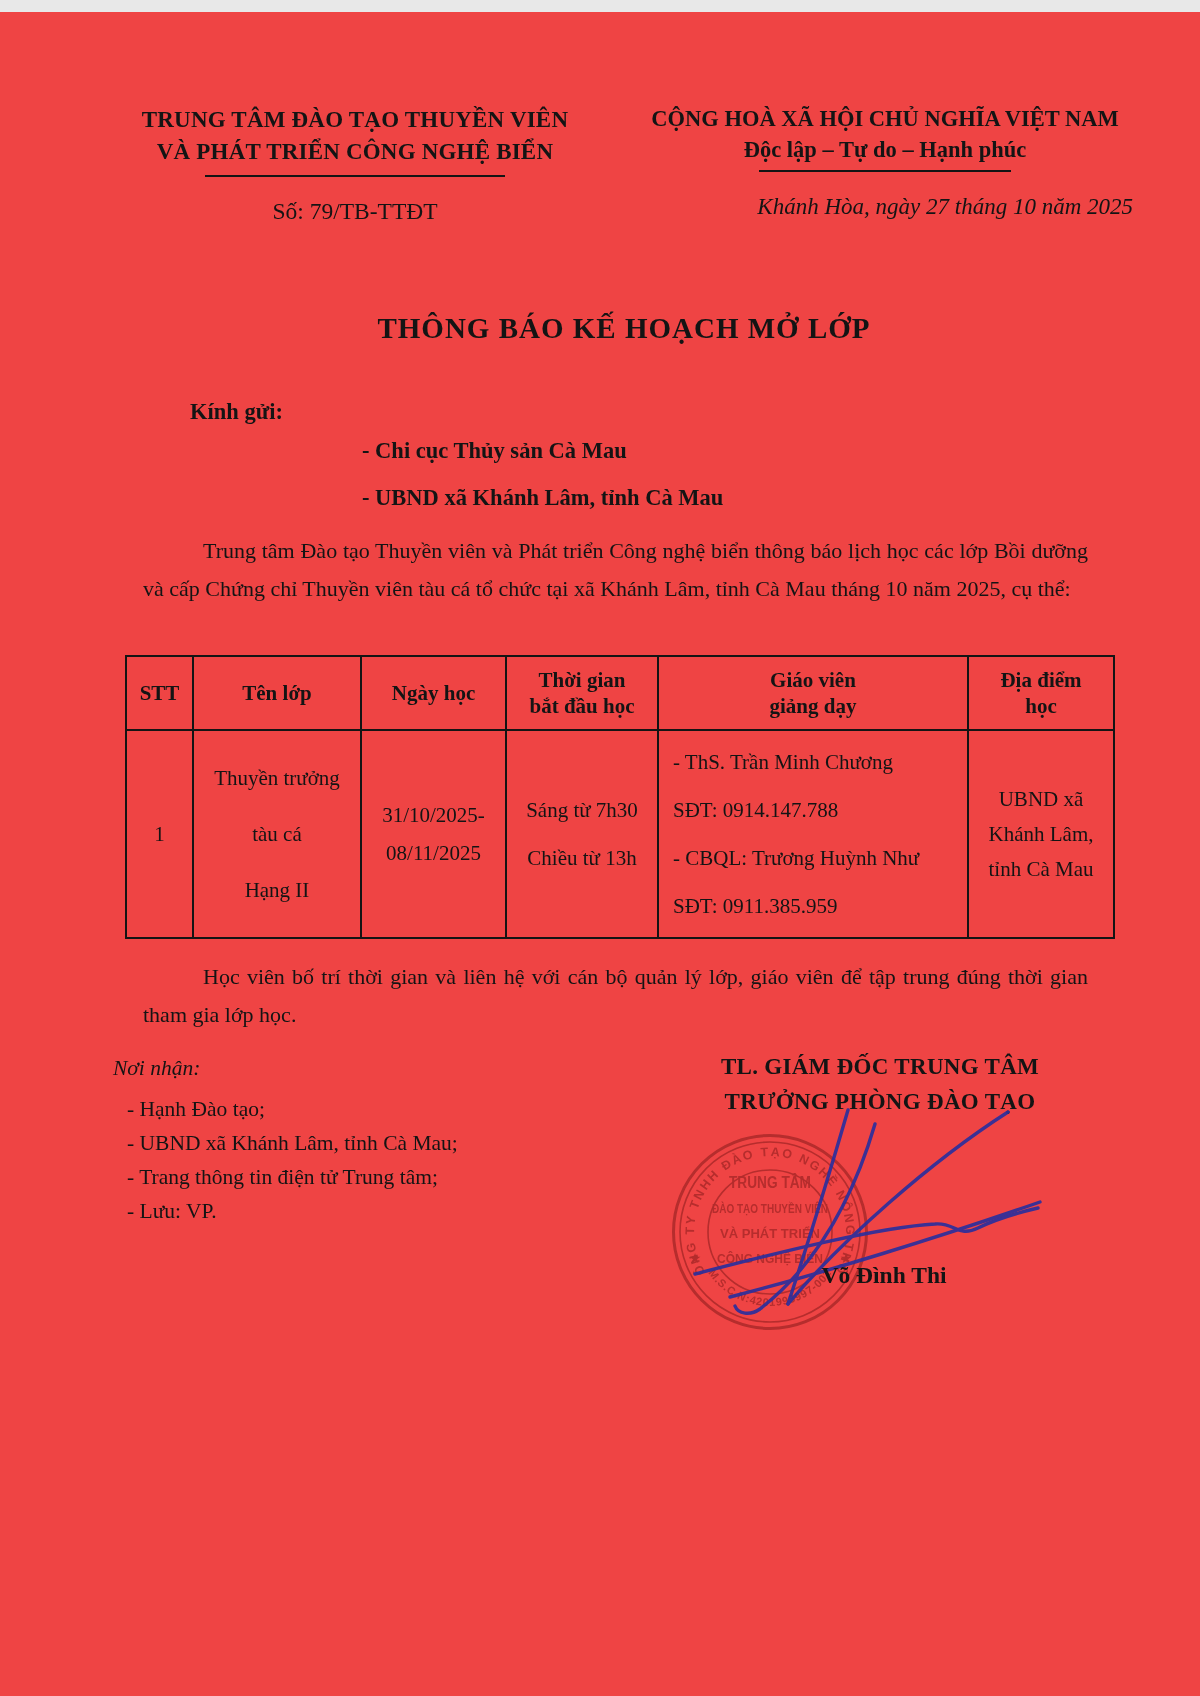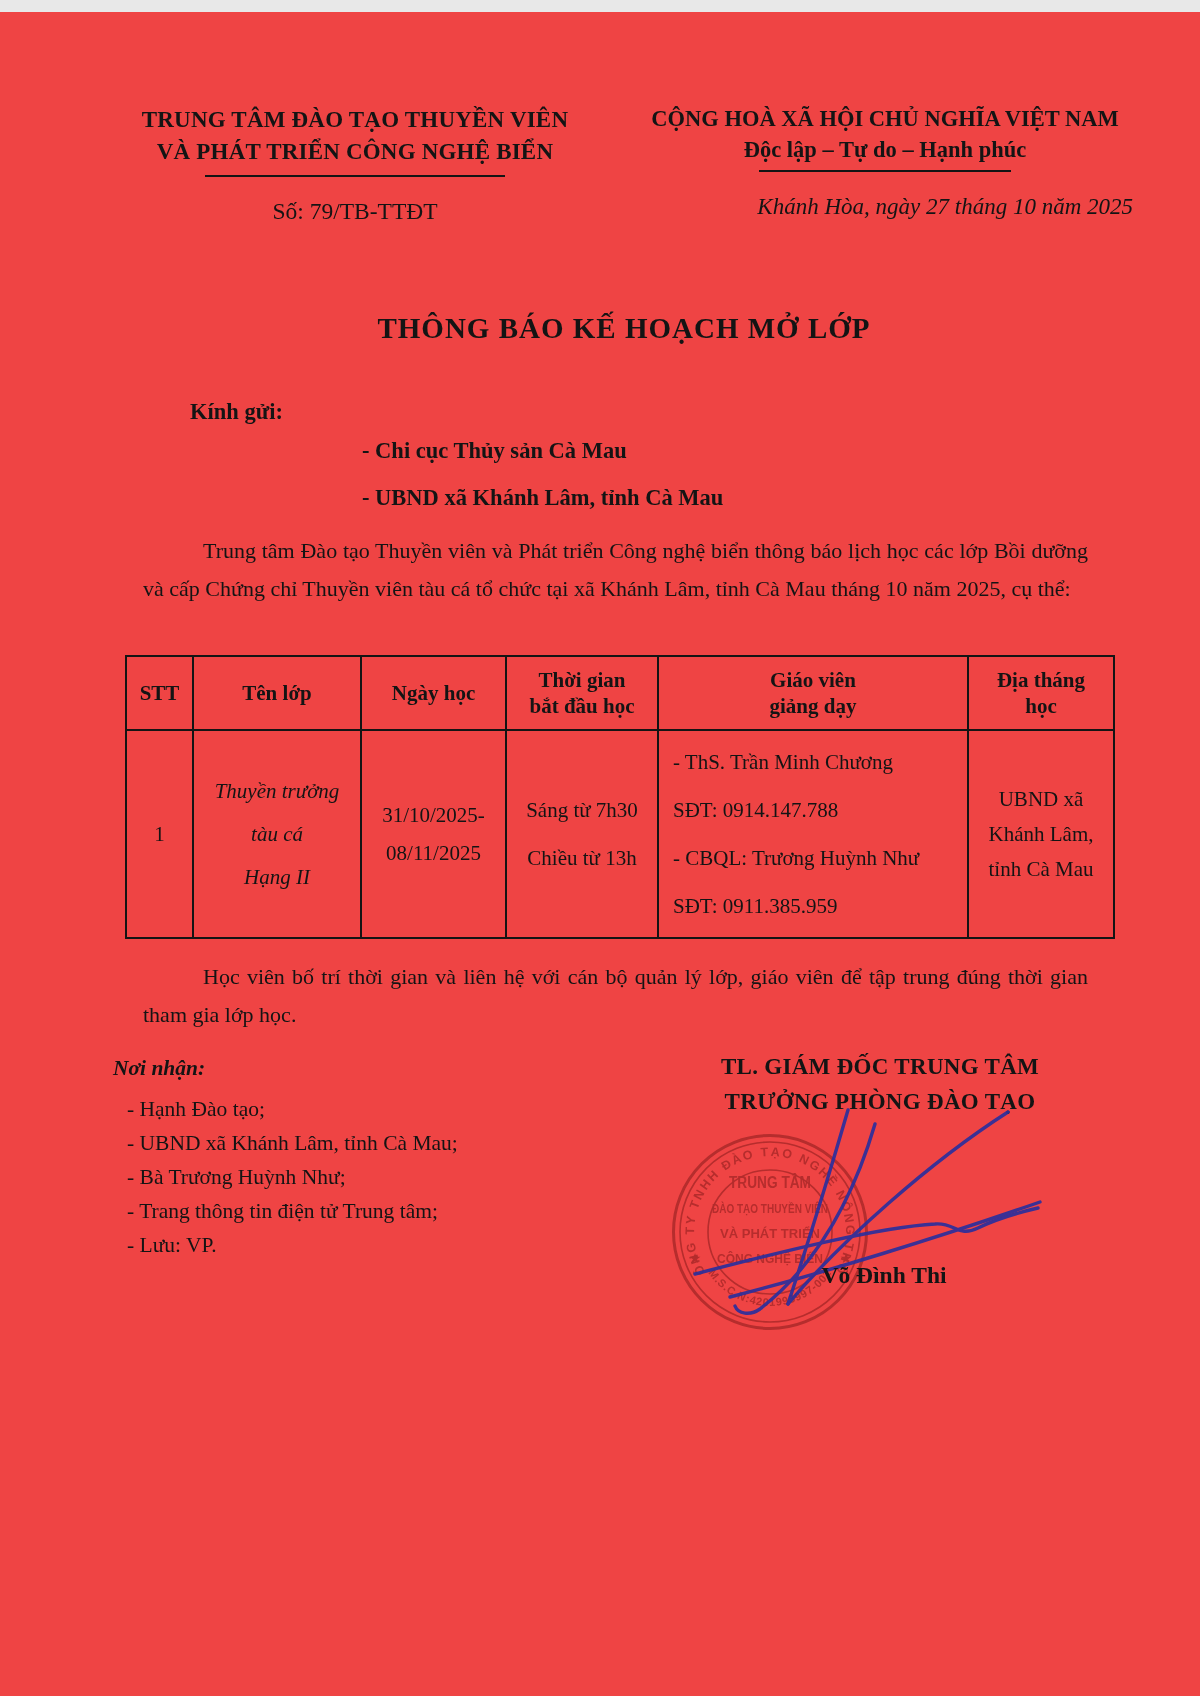--- a/index.html
+++ b/index.html
@@ -38,28 +38,28 @@
 
   
   .schedule { position:absolute; left:125px; top:643px; width:988px;
               border-collapse:collapse; table-layout:fixed; }
   .schedule th, .schedule td { border:2px solid #141414; padding:0; }
   .schedule thead tr { height:74px;border-radius:11px; }
   .schedule tbody tr { height:208px; }
   .schedule th { font-size:21px; font-weight:bold; line-height:26px; text-align:center; vertical-align:middle; }
   .schedule td { font-size:21px; text-align:center; vertical-align:middle; }
   .ml { white-space:pre-line; }
-  .c-tenlop { line-height:43px;font-style:italic; }
+  .c-tenlop { line-height:56px; }
   .c-ngay { line-height:38px;border-radius:15px; }
   .c-thoigian { line-height:48px; }
   .c-giaovien { text-align:left !important; padding-left:14px !important; line-height:48px; }
   .c-diadiem { line-height:35px; }
 
   
-  .footer-label { position:absolute; left:113px; top:1044px; font-size:21.5px; font-weight:bold; font-style:italic; }
+  .footer-label { position:absolute; left:113px; top:1044px; font-size:21.5px; font-weight:normal; font-style:italic; }
   .footer-items { position:absolute; left:127px; top:1080px; font-size:21.5px; line-height:34px; }
 
   
   .sig-authority { position:absolute; left:600px; width:560px; text-align:center;
                    font-size:23px; font-weight:bold; letter-spacing:0.3px; }
   .sig-authority-1 { top:1042px; }
   .sig-authority-2 { top:1077px; }
   .signer-name { position:absolute; left:604px; top:1250px; width:560px; text-align:center;
                  font-size:23.5px; font-weight:bold; z-index:6; }
 
@@ -105,21 +105,21 @@
     </colgroup>
     <thead>
       <tr>
         <th class="ml">STT</th>
         <th class="ml">Tên lớp</th>
         <th class="ml">Ngày học</th>
         <th class="ml">Thời gian
 bắt đầu học</th>
         <th class="ml">Giáo viên
 giảng dạy</th>
-        <th class="ml">Địa tháng
+        <th class="ml">Địa điểm
 học</th>
       </tr>
     </thead>
     <tbody>
       <tr>
         <td class="ml c-stt">1</td>
         <td class="ml c-tenlop">Thuyền trưởng
 tàu cá
 Hạng II</td>
         <td class="ml c-ngay">31/10/2025-
@@ -136,21 +136,20 @@
       </tr>
     </tbody>
   </table>
 
   <p class="para para-note">Học viên bố trí thời gian và liên hệ với cán bộ quản lý lớp, giáo viên để tập trung đúng thời gian tham gia lớp học.</p>
 
   <div class="footer-label">Nơi nhận:</div>
   <div class="footer-items">
     <div>- Hạnh Đào tạo;</div>
     <div>- UBND xã Khánh Lâm, tỉnh Cà Mau;</div>
-    <div>- Bà Trương Huỳnh Như;</div>
     <div>- Trang thông tin điện tử Trung tâm;</div>
     <div>- Lưu: VP.</div>
   </div>
 
   <div class="sig-authority sig-authority-1">TL. GIÁM ĐỐC TRUNG TÂM</div>
   <div class="sig-authority sig-authority-2">TRƯỞNG PHÒNG ĐÀO TẠO</div>
 
   <svg class="stamp-svg" viewBox="0 0 200 200">
     <g fill="none" stroke="#b32c2c" opacity="0.95">
       <circle cx="100" cy="100" r="96.5" stroke-width="3"></circle>

